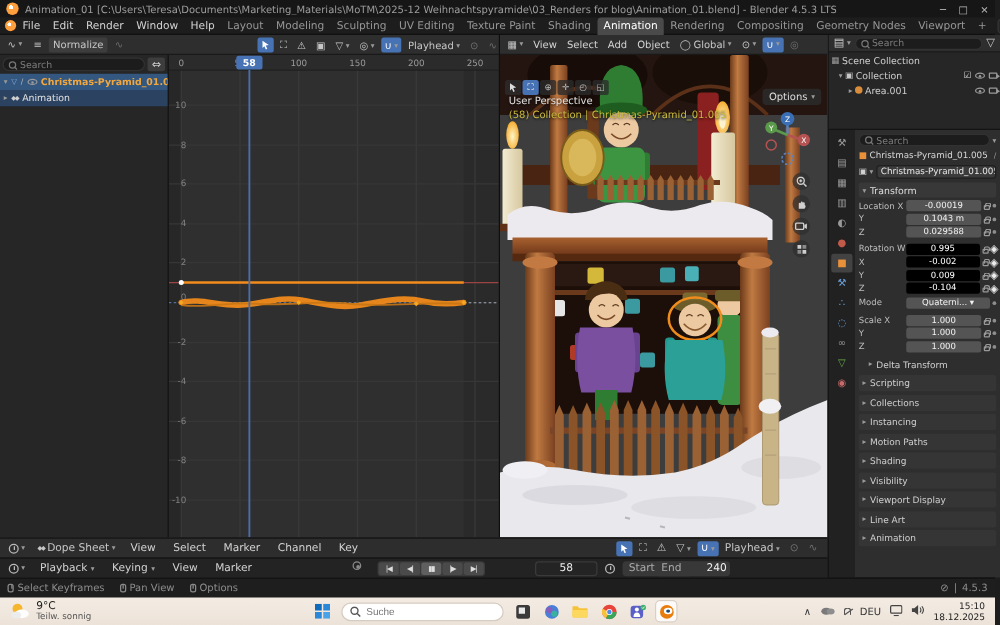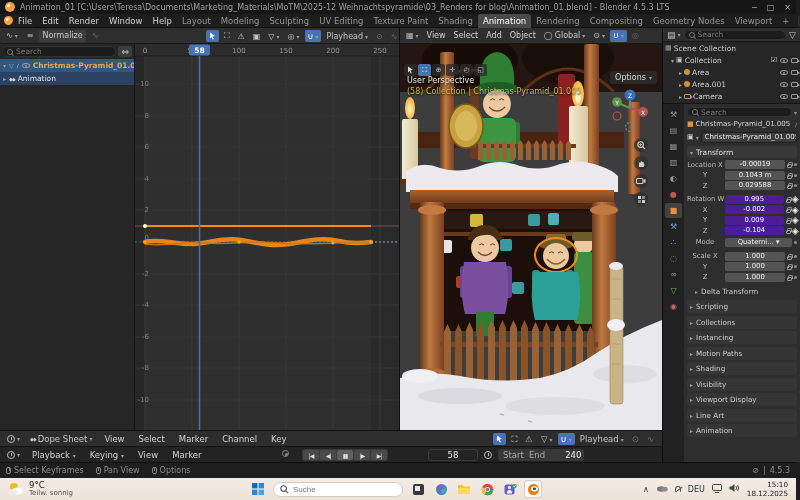--- a/index.html
+++ b/index.html
@@ -66,23 +66,23 @@
   .ol-rgt{margin-left:auto;display:flex;gap:3px;align-items:center}
   .properties{flex:1;display:flex;overflow:hidden}
   .prop-tabs{width:21px;background:#212121;display:flex;flex-direction:column;align-items:center;gap:1px;padding-top:3px;flex:none}
   .ptab{width:17px;height:15px;border-radius:2px;display:flex;align-items:center;justify-content:center;font-size:8px;color:#9a9a9a}
   .ptab.active{background:#424242}
   .prop-content{flex:1;background:#2e2e2e;padding:2px 3px;font-size:7px;overflow:hidden}
   .prop-row{display:flex;align-items:center;gap:2px;height:13px}
   .name-field{flex:1;height:11px;background:#3b3b3b;border:1px solid #1f1f1f;border-radius:3px;display:flex;align-items:center;padding:0 3px;color:#e8e8e8;font-size:7px;overflow:hidden;white-space:nowrap}
   .panel-hdr{height:12px;display:flex;align-items:center;gap:3px;background:#383838;border-radius:2px;margin:2px 0;color:#ddd;font-size:7.5px;padding:0 3px}
   .tr-row{display:flex;align-items:center;gap:2px;height:9.5px;margin-bottom:1px}
-  .tr-label{width:36px;text-align:center;color:#bdbdbd;font-size:6.8px;flex:none;white-space:nowrap}
+  .tr-label{width:36px;text-align:left;color:#bdbdbd;font-size:6.8px;flex:none;white-space:nowrap}
   .tr-field{flex:1;height:9px;line-height:9px;background:#545454;border-radius:2px;text-align:center;color:#f2f2f2;font-size:6.8px;overflow:hidden;white-space:nowrap}
-  .tr-row.keyed .tr-field{background:#4c1d95;color:#fff}
+  .tr-row.keyed .tr-field{background:#000000;color:#fff}
   .tr-gap{height:3px}
   .section{height:13px;display:flex;align-items:center;gap:3px;background:#353535;border-radius:2px;margin-top:2.5px;padding:0 3px;color:#cfcfcf;font-size:7.2px;white-space:nowrap;overflow:hidden}
   .section.inset{background:transparent;margin-left:5px}
 
   
   .dopesheet-bar{height:16px;background:#2d2d2d;border-top:1px solid #141414;display:flex;align-items:center;gap:4px;padding:0 4px;position:relative;font-size:8.5px;flex:none}
   .ds-right{position:absolute;right:5px;top:2px;display:flex;gap:2px;align-items:center}
   .timeline-bar{height:16px;background:#232323;border-top:1px solid #141414;position:relative;display:flex;align-items:center;gap:4px;padding:0 4px;font-size:8.5px;flex:none}
   .abs{position:absolute;top:2px}
   .transport{display:flex;gap:1px;background:#3a3a3a;border-radius:3px;padding:1px}
@@ -613,39 +613,21 @@
           <span class="lbl">Collection</span>
           <span class="ol-rgt">
             <span style="font-size:7px;color:#ddd">☑</span>
             <span class="ic eye"></span>
             <span class="ic cam"></span>
           </span>
         </div>
         <div class="ol-row" style="padding-left:16px">
           <span class="caret">▸</span>
           <span class="ic bulb"></span>
-          <span class="lbl">Area</span>
-          <span class="ol-rgt">
-            <span class="ic eye"></span>
-            <span class="ic cam"></span>
-          </span>
-        </div>
-        <div class="ol-row" style="padding-left:16px">
-          <span class="caret">▸</span>
-          <span class="ic bulb"></span>
           <span class="lbl">Area.001</span>
-          <span class="ol-rgt">
-            <span class="ic eye"></span>
-            <span class="ic cam"></span>
-          </span>
-        </div>
-        <div class="ol-row" style="padding-left:16px">
-          <span class="caret">▸</span>
-          <span class="ic cam" style="border-color:#d98d3a"></span>
-          <span class="lbl">Camera</span>
           <span class="ol-rgt">
             <span class="ic eye"></span>
             <span class="ic cam"></span>
           </span>
         </div>
       </div>
 
       <div class="properties">
         <div class="prop-tabs">
           <span class="ptab">⚒</span>

